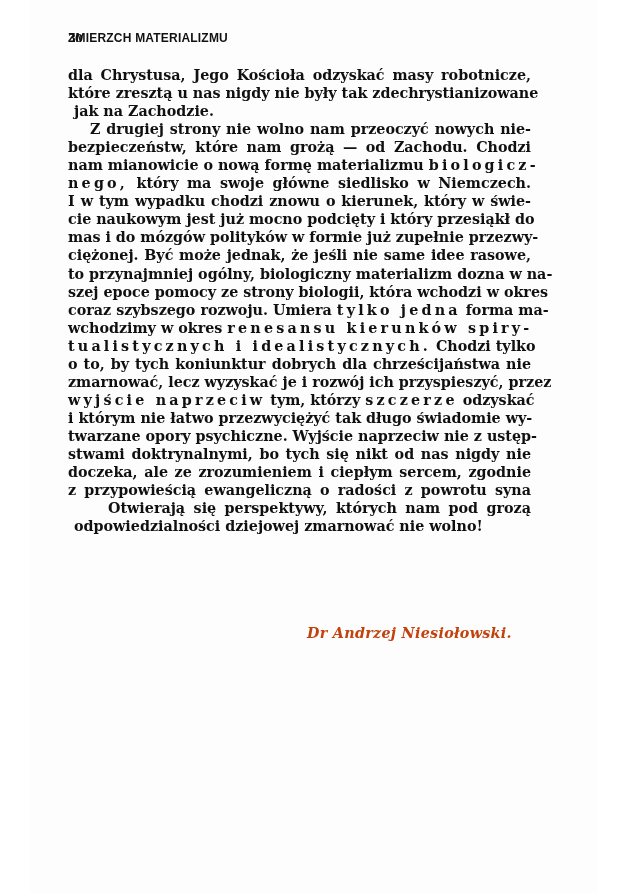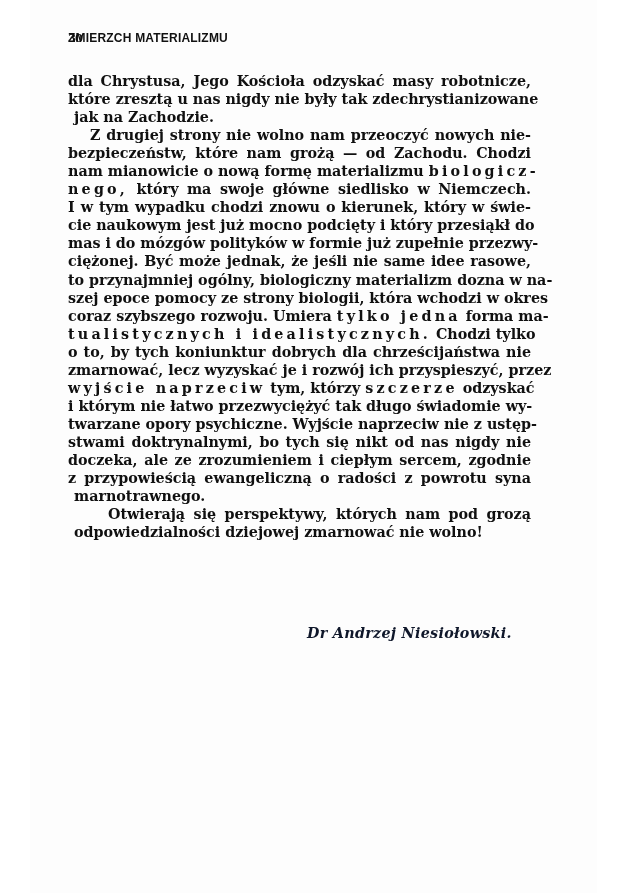--- a/index.html
+++ b/index.html
@@ -43,21 +43,21 @@
       left: 0;
       right: 0;
       top: 0;
       letter-spacing: 0.2px;
       font-family: "Liberation Sans", sans-serif;
       font-size: 12px;
     }
     .body-text {
       position: absolute;
       left: 68px;
-      top: 72px;
+      top: 66px;
       width: 463px;
       font-family: "DejaVu Serif", serif;
       font-size: 14.3px;
       line-height: 18.05px;
       color: #101010;
       font-weight: bold;
     }
     .line {
       display: block;
       white-space: nowrap;
@@ -75,21 +75,21 @@
       letter-spacing: 3.2px;
     }
     .signature {
       position: absolute;
       left: 307px;
       top: 625px;
       font-family: "DejaVu Serif", serif;
       font-style: italic;
       font-weight: bold;
       font-size: 14.3px;
-      color: #0f172a;
+      color: #c2410c;
       letter-spacing: 0.3px;
     }
   </style>
 </head>
 <body>
 
 <div class="page">
 </div>
 
 <div class="header">
@@ -107,28 +107,28 @@
   <span class="line">bezpieczeństw, które nam grożą — od Zachodu. Chodzi</span>
   <span class="line"><span>nam mianowicie o nową formę materializmu </span><span class="spaced">biologicz-</span></span>
   <span class="line"><span class="spaced">nego,</span><span> który ma swoje główne siedlisko w Niemczech.</span></span>
   <span class="line">I w tym wypadku chodzi znowu o kierunek, który w świe-</span>
   <span class="line">cie naukowym jest już mocno podcięty i który przesiąkł do</span>
   <span class="line">mas i do mózgów polityków w formie już zupełnie przezwy-</span>
   <span class="line">ciężonej. Być może jednak, że jeśli nie same idee rasowe,</span>
   <span class="line">to przynajmniej ogólny, biologiczny materializm dozna w na-</span>
   <span class="line">szej epoce pomocy ze strony biologii, która wchodzi w okres</span>
   <span class="line"><span>coraz szybszego rozwoju. Umiera </span><span class="spaced">tylko jedna</span><span> forma ma-</span></span>
+  <span class="line"><span>wchodzimy w okres </span><span class="spaced">renesansu kierunków spiry-</span></span>
   <span class="line"><span class="spaced">tualistycznych i idealistycznych.</span><span> Chodzi tylko</span></span>
   <span class="line">o to, by tych koniunktur dobrych dla chrześcijaństwa nie</span>
   <span class="line">zmarnować, lecz wyzyskać je i rozwój ich przyspieszyć, przez</span>
   <span class="line"><span class="spaced">wyjście naprzeciw</span><span> tym, którzy </span><span class="spaced">szczerze</span><span> odzyskać</span></span>
   <span class="line">i którym nie łatwo przezwyciężyć tak długo świadomie wy-</span>
   <span class="line">twarzane opory psychiczne. Wyjście naprzeciw nie z ustęp-</span>
   <span class="line">stwami doktrynalnymi, bo tych się nikt od nas nigdy nie</span>
   <span class="line">doczeka, ale ze zrozumieniem i ciepłym sercem, zgodnie</span>
   <span class="line">z przypowieścią ewangeliczną o radości z powrotu syna</span>
-  <span class="line last">marnotrawnego.</span>
 
   <span class="line indent-2">Otwierają się perspektywy, których nam pod grozą</span>
   <span class="line last">odpowiedzialności dziejowej zmarnować nie wolno!</span>
 </div>
 
 <div class="signature">Dr Andrzej Niesiołowski.</div>
 
 </body></html>

